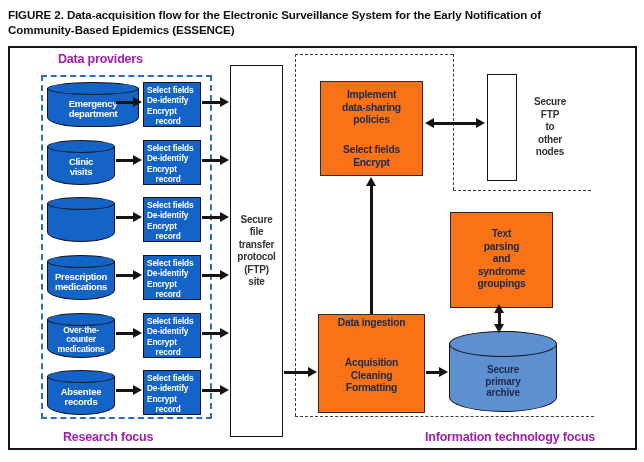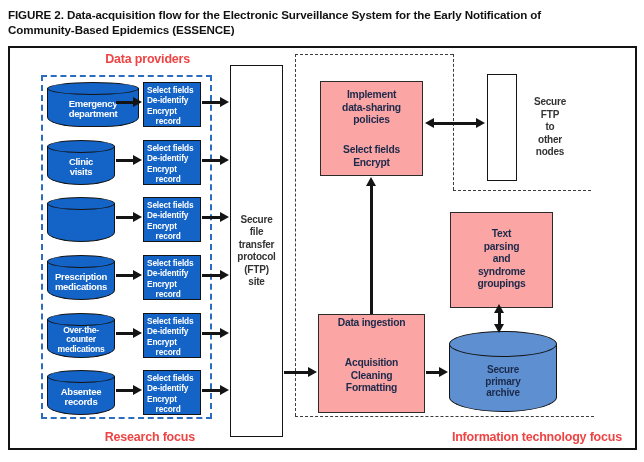--- a/index.html
+++ b/index.html
@@ -11,21 +11,21 @@
   .ml { white-space:pre; }
 
   
   .title-line { position:absolute; left:8px; font-size:11.6px; line-height:15px; color:#111; letter-spacing:-0.1px; }
 
   
   .figure-border { position:absolute; left:8px; top:46px; width:629px; height:404px;
     border:2.6px solid #141414; box-sizing:border-box; background:#fff; }
 
   
-  .sec-label { position:absolute; font-size:12.5px; color:#ef4444; text-align:right; letter-spacing:-0.2px; }
+  .sec-label { position:absolute; font-size:12.5px; color:#a21caf; text-align:left; letter-spacing:-0.2px; }
 
   
   .dp-dash { position:absolute; left:41px; top:75px; width:171px; height:344px;
     border:2.4px dashed #2a6cc0; box-sizing:border-box; }
 
   
   .dash-h { position:absolute; border-top:1.6px dashed #3c3c3c; height:0; }
   .dash-v { position:absolute; border-left:1.6px dashed #3c3c3c; width:0; }
 
   
@@ -50,21 +50,21 @@
     border:1px solid #141414; box-sizing:border-box; }
   .pbox-text { position:absolute; left:3px; top:2px; color:#fff; font-size:8.3px;
     line-height:10.4px; letter-spacing:-0.15px; text-align:left; }
 
   
   .white-box { position:absolute; background:#fff; border:1.6px solid #141414; box-sizing:border-box; z-index:2; }
   .ftp-text { position:absolute; inset:0; display:flex; align-items:center; justify-content:center;
     text-align:center; color:#333; font-size:10px; line-height:12.5px; letter-spacing:-0.2px; }
 
   
-  .itbox { position:absolute; background:#fca5a5; border:1.2px solid #2b2b2b; box-sizing:border-box; z-index:2;
+  .itbox { position:absolute; background:#f97316; border:1.2px solid #2b2b2b; box-sizing:border-box; z-index:2;
     color:#1b2a4a; }
   .itbox .txt { position:absolute; left:0; right:0; text-align:center; font-size:10.3px; line-height:12.5px; letter-spacing:-0.25px; }
 
   .note-text { position:absolute; text-align:center; color:#333; font-size:10px; line-height:12.5px; letter-spacing:-0.2px; }
 
   
   .arr-h { position:absolute; height:3px; background:#141414; z-index:3; }
   .arr-h.hr::after { content:""; position:absolute; left:100%; top:-4px; width:0; height:0;
     border-left:9px solid #141414; border-top:5.5px solid transparent; border-bottom:5.5px solid transparent; }
   .arr-h.hl::before { content:""; position:absolute; right:100%; top:-4px; width:0; height:0;

